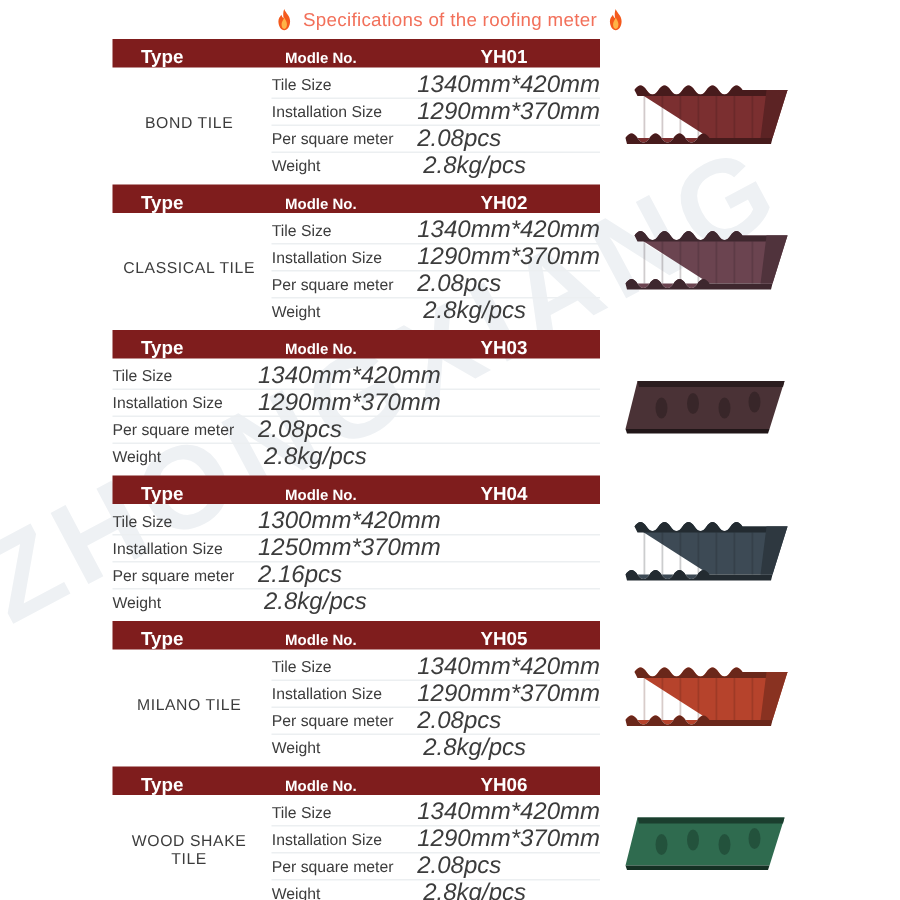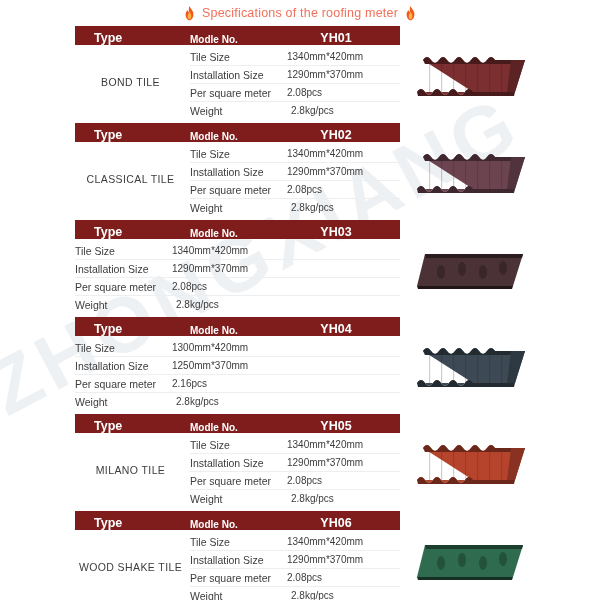--- a/index.html
+++ b/index.html
@@ -142,22 +142,23 @@
     border-bottom: 1px solid #eceff1;
   }
   .spec-line:last-child { border-bottom: none; }
   .spec-label {
     width: 97px;
     font-size: 10.5px;
     color: #3c3c3c;
   }
   .spec-value {
     flex: 1;
-    font-size: 10px;
+    font-size: 16px;
     color: #3c3c3c;
+    font-style: italic;
   }
   .spec-value.indent { padding-left: 4px; }
 
   
   .tile-art {
     position: absolute;
     left: 415px;
     top: 8px;
     width: 130px;
     height: 80px;

